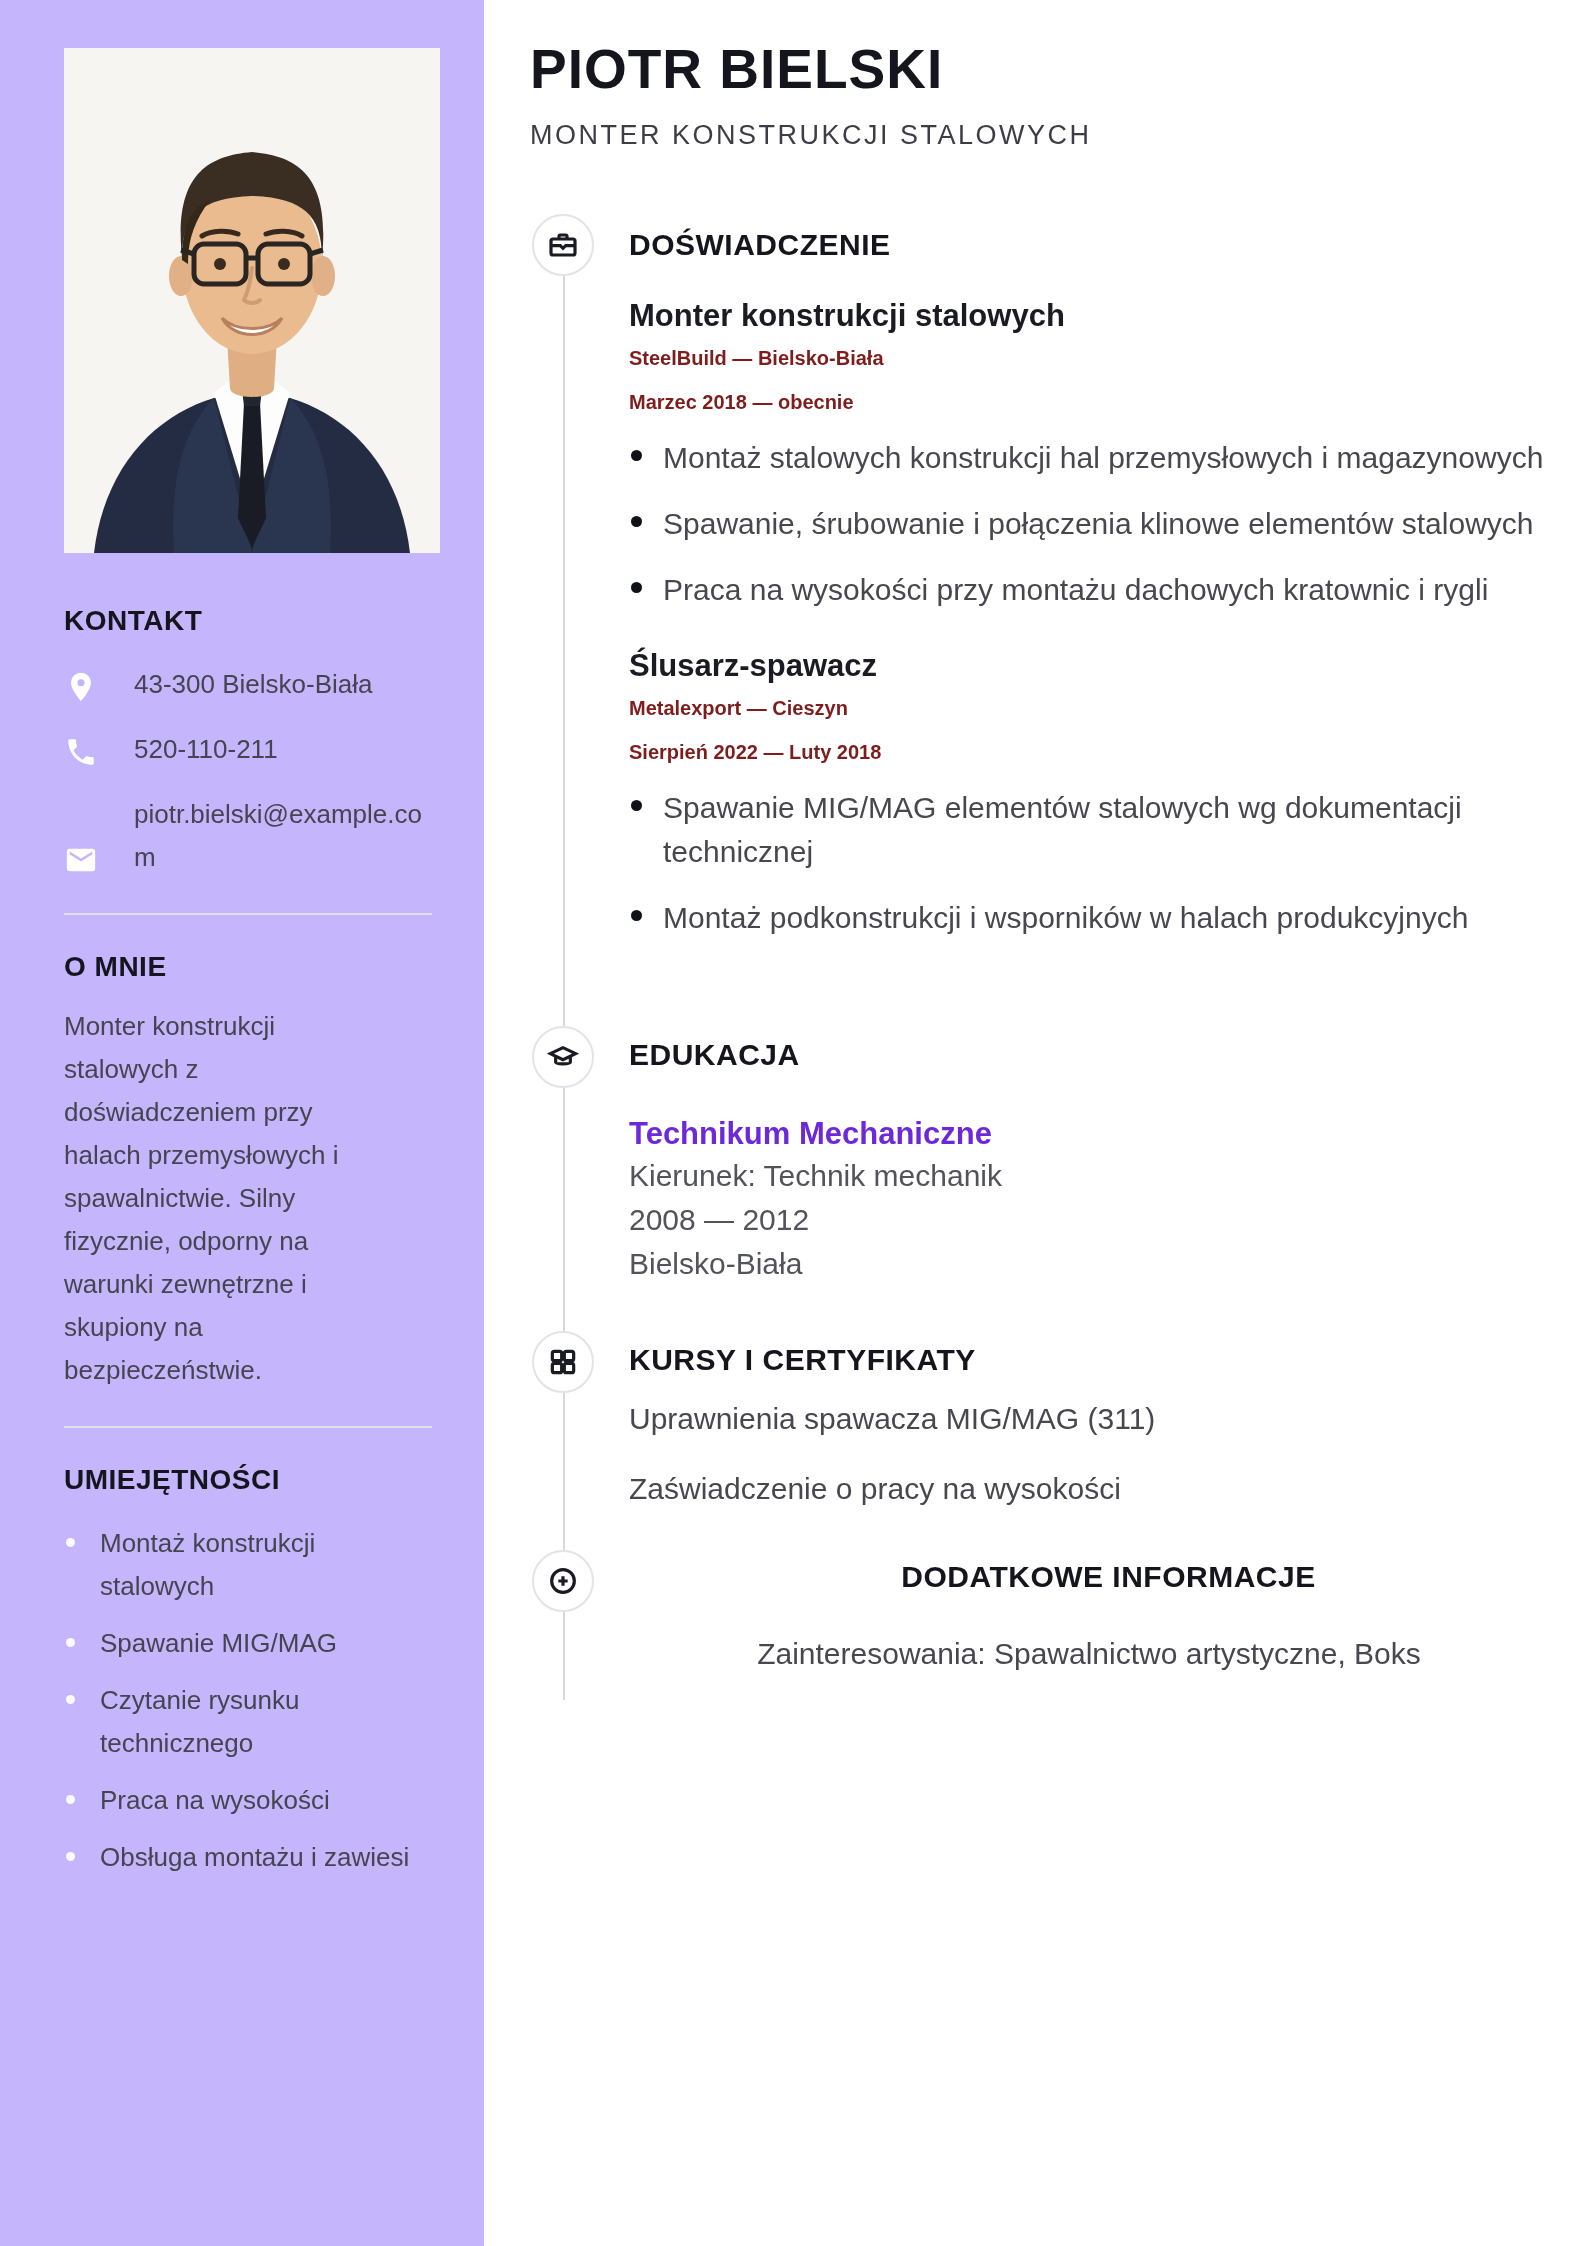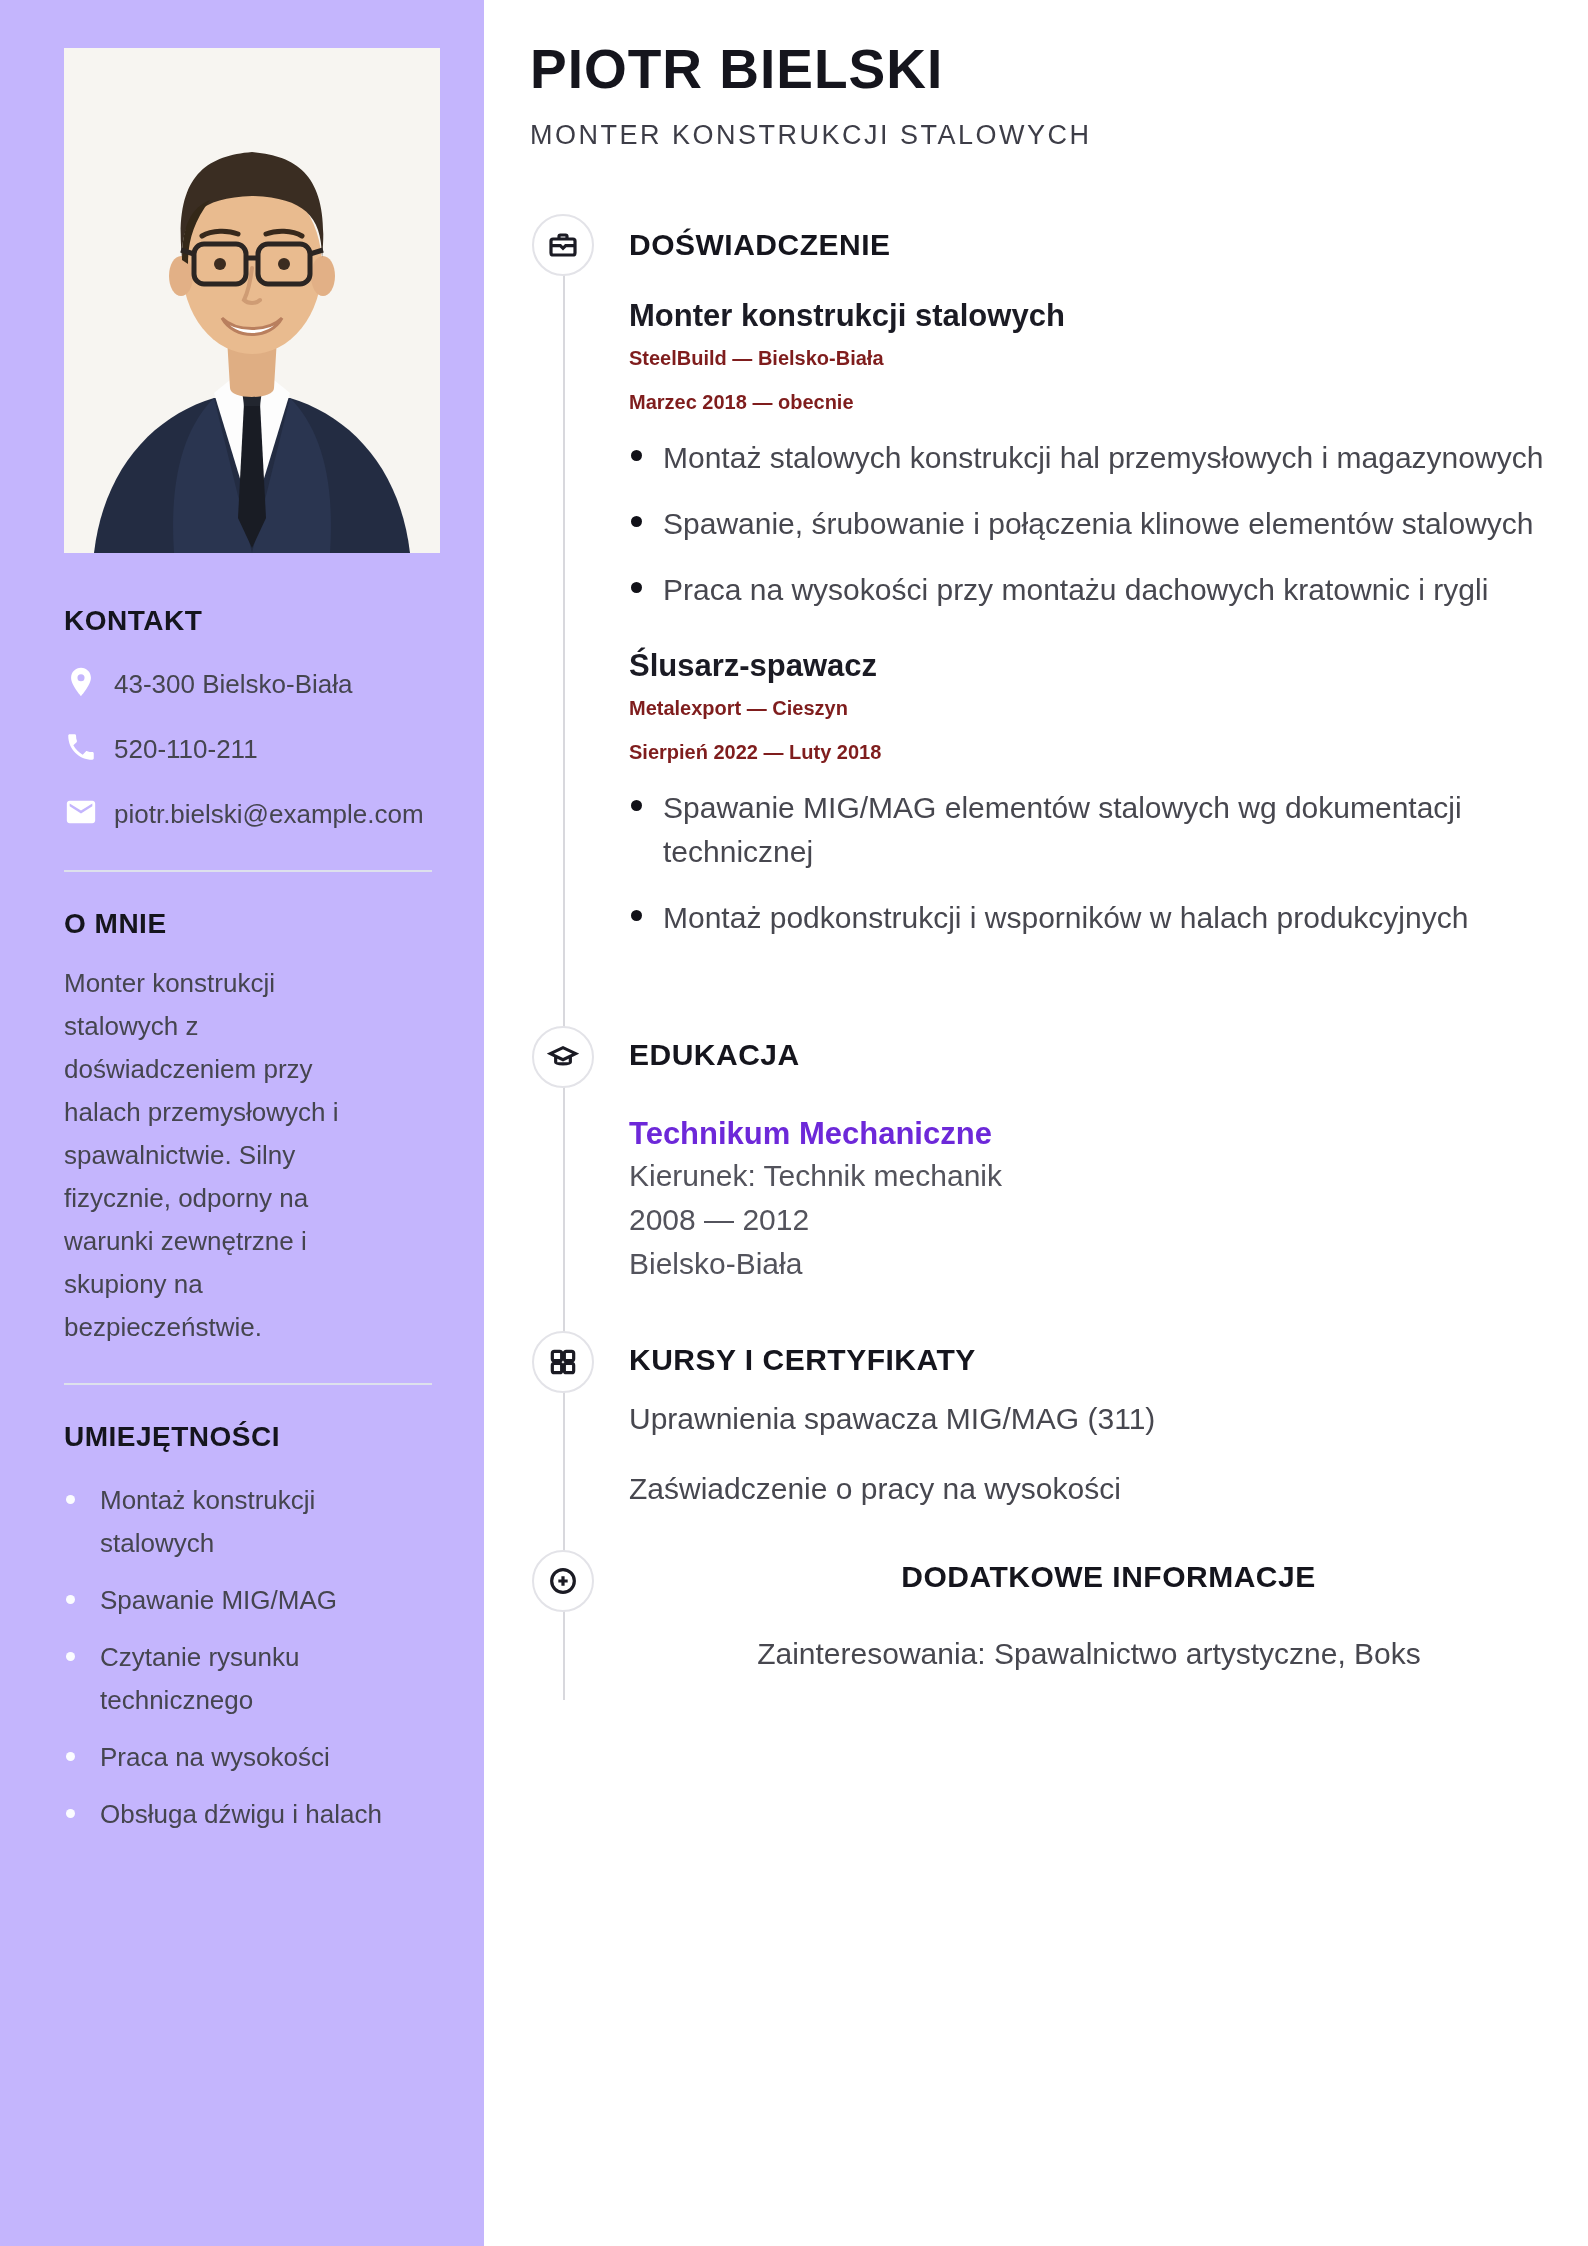--- a/index.html
+++ b/index.html
@@ -12,21 +12,21 @@
     position:absolute;left:0;top:0;width:484px;height:2246px;
     background:#c4b5fd;box-sizing:border-box;padding:48px 50px 0 64px;
   }
   .photo{width:376px;height:505px;display:block;}
   .side-section{margin-top:0;}
   .side-title{
     font-size:28px;font-weight:bold;color:#15151d;letter-spacing:.5px;margin:0 0 14px 0;
   }
   .contact-title{margin-top:52px;}
   .contact-list{list-style:none;margin:26px 0 0 0;padding:0;}
-  .contact-item{display:flex;align-items:flex-start;margin-bottom:22px;}
+  .contact-item{display:flex;align-items:flex-end;margin-bottom:22px;gap:20px;}
   .contact-icon{flex:0 0 36px;width:36px;height:36px;margin-top:2px;}
   .contact-icon svg{width:34px;height:34px;fill:#ffffff;}
   .contact-text{
     font-size:26px;color:#45454f;line-height:43px;width:310px;
     word-break:break-all;margin-left:14px;
   }
   .divider{border:none;border-top:2px solid #dde1ec;margin:34px 0 36px 0;width:368px;margin-left:0;}
   .about-text{
     font-size:26px;color:#45454f;line-height:43px;width:312px;margin:22px 0 0 0;
   }
@@ -176,21 +176,21 @@
     <hr class="divider">
 
     <section class="side-section">
       <h2 class="side-title">UMIEJĘTNOŚCI</h2>
       <ul class="skills-list">
 
       <li class="skill-item">Montaż konstrukcji stalowych</li>
           <li class="skill-item">Spawanie MIG/MAG</li>
           <li class="skill-item">Czytanie rysunku technicznego</li>
           <li class="skill-item">Praca na wysokości</li>
-          <li class="skill-item">Obsługa dźwigu i halach</li>
+          <li class="skill-item">Obsługa montażu i zawiesi</li>
         </ul>
     </section>
   </aside>
 
   <main class="main">
 
     <div class="timeline-line"></div>
 
     <header class="head-block">
       <h1 class="cv-name">PIOTR BIELSKI</h1>

